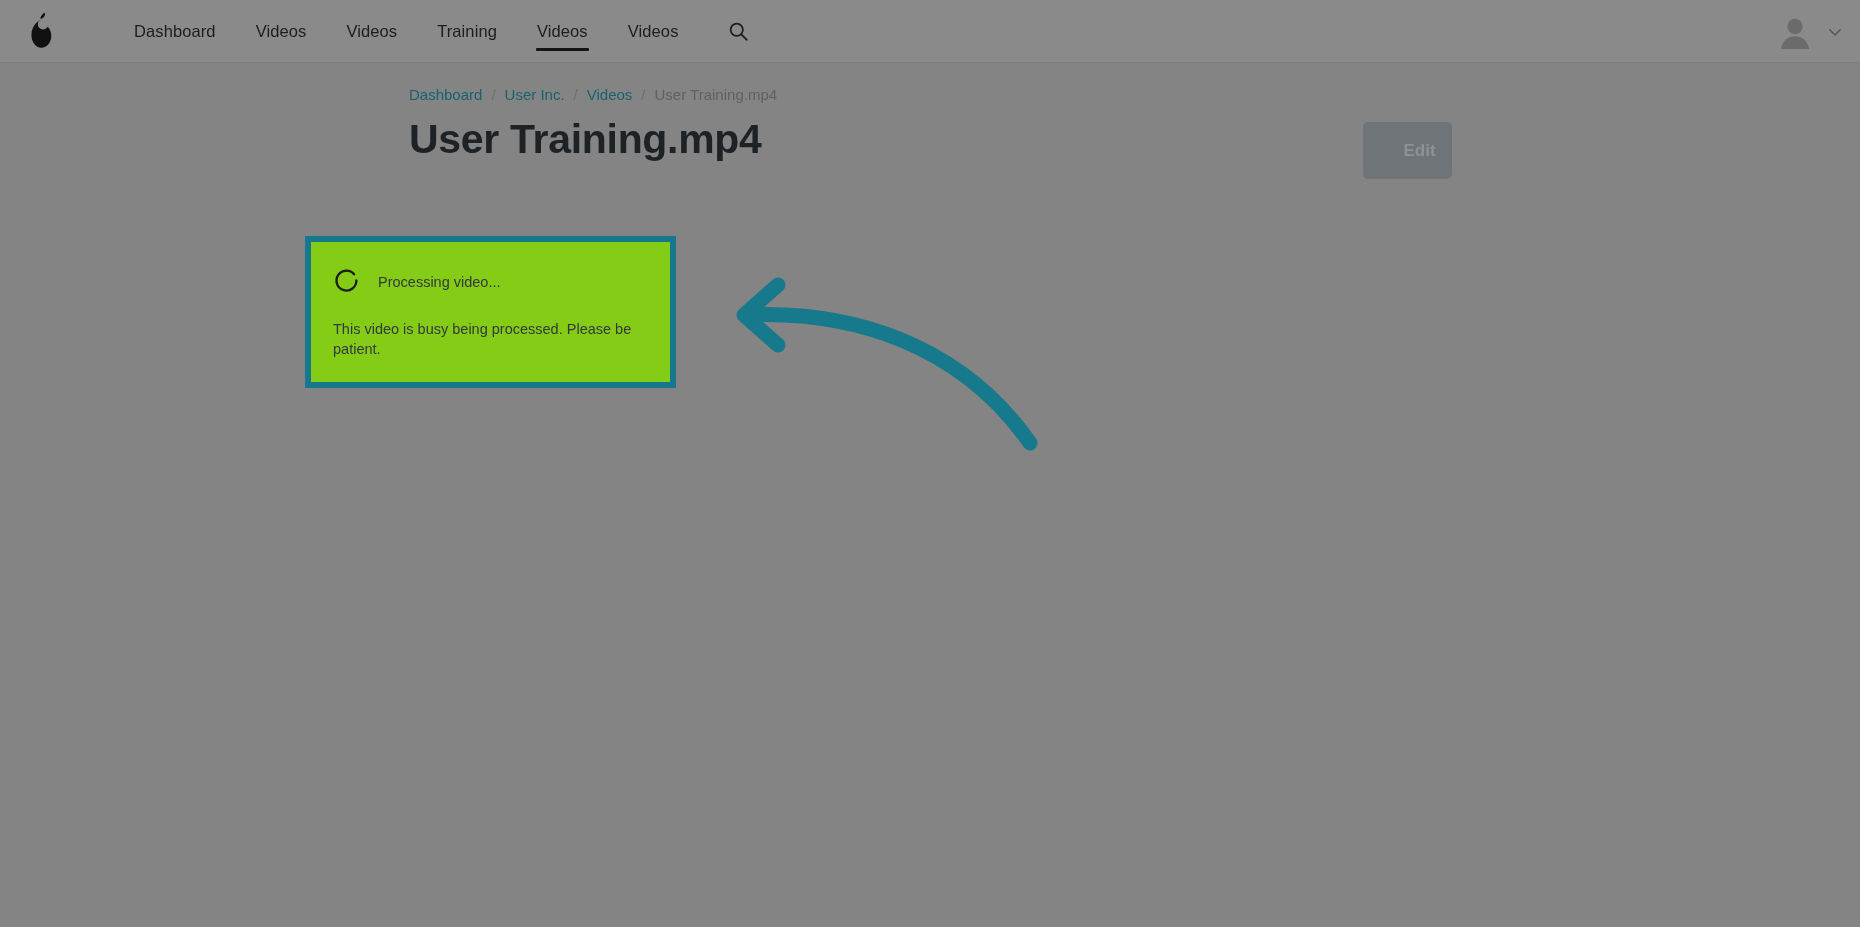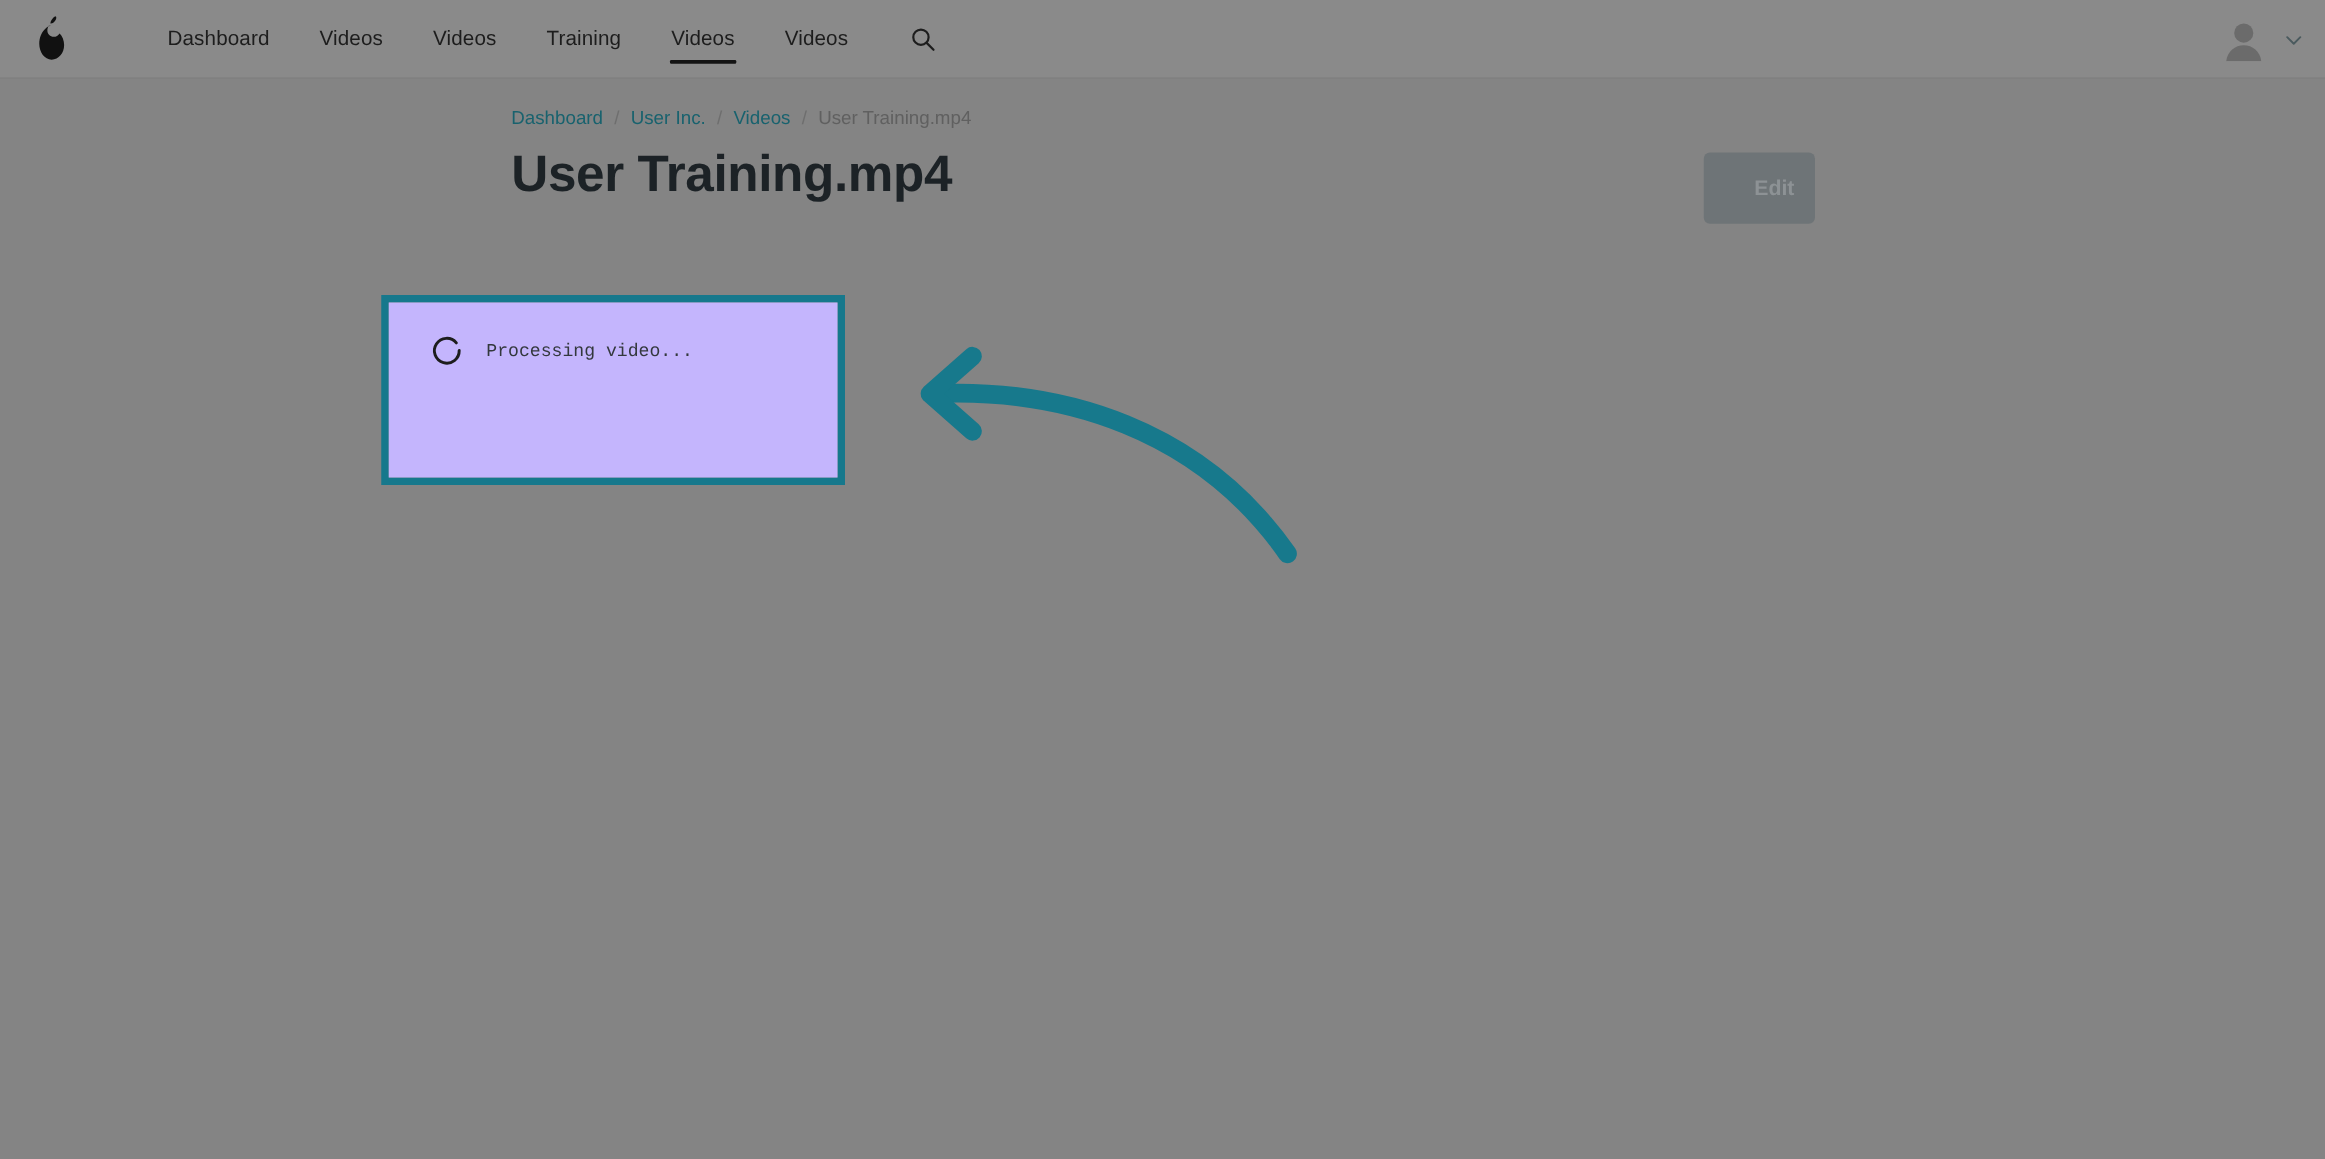--- a/index.html
+++ b/index.html
@@ -172,23 +172,22 @@
     top: 173px;
     width: 371px;
     height: 152px;
     border: 6px solid #16788c;
     background: #ffffff;
   }
 
   .card-inner {
     width: 100%;
     height: 100%;
-    background: #c4b5fd;
-    padding: 23px 22px 0 33px;
-    font-family: Liberation Mono, monospace;
+    background: #84cc16;
+    padding: 23px 22px 0 22px;
   }
 
   .spinner-row {
     display: flex;
     align-items: center;
     gap: 16px;
     height: 34px;
   }
   .spinner {
     width: 29px;
@@ -291,20 +290,21 @@
   <div class="card-highlight">
     <div class="card-inner">
 
       <div class="spinner-row">
         <svg class="spinner" viewBox="0 0 38 38" fill="none">
           <path d="M27.6 8.2 A13 13 0 1 0 30.6 16.2" stroke="#1d1d1d" stroke-width="3.1" stroke-linecap="round"></path>
         </svg>
         <span class="spinner-label">Processing video...</span>
       </div>
 
+      <div class="card-body-text">This video is busy being processed. Please be patient.</div>
 
     </div>
   </div>
 
   <svg class="arrow-annotation" viewBox="0 0 360 210">
     <path d="M45 57 C 150 52, 260 85, 330 185" stroke="#17798c" stroke-width="15" stroke-linecap="round" fill="none"></path>
     <path d="M78 27 L 44 57 L 78 87" stroke="#17798c" stroke-width="15" stroke-linecap="round" stroke-linejoin="round" fill="none"></path>
   </svg>
 
 </div>

